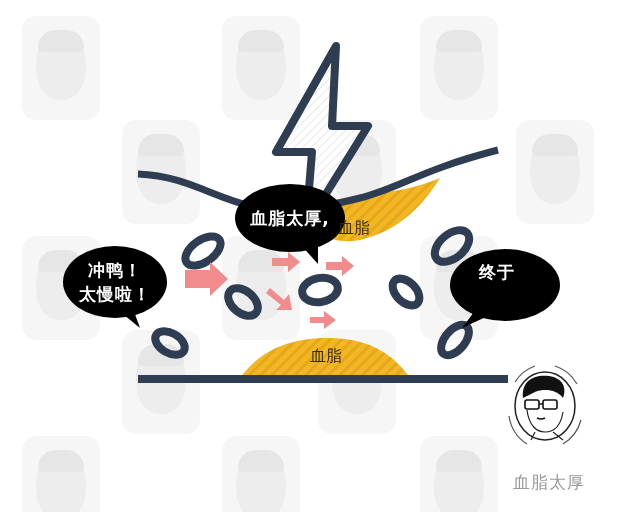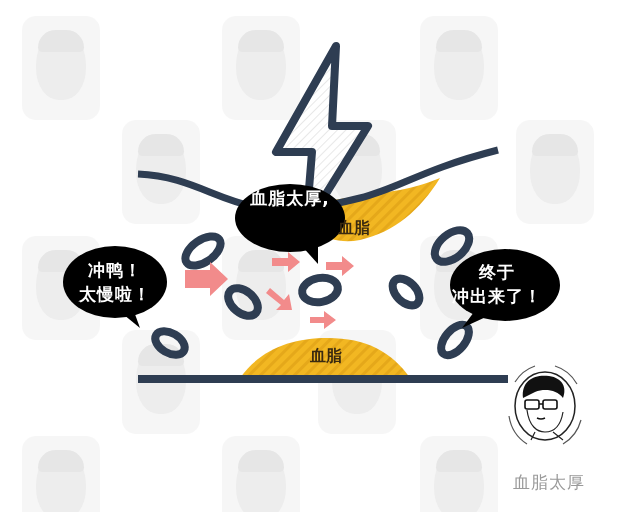--- a/index.html
+++ b/index.html
@@ -21,21 +21,21 @@
     .watermark .hair {
       position: absolute; left: 16px; top: 14px; width: 46px; height: 22px;
       border-radius: 24px 24px 6px 6px; background: #e4e4e4;
     }
     svg.art { position: absolute; left: 0; top: 0; }
     .bubble-text {
       position: absolute; color: #ffffff; font-size: 17px; line-height: 24px;
       text-align: center; font-weight: bold; letter-spacing: 1px;
     }
     .label-fat {
-      position: absolute; color: #3a2a10; font-size: 16px; font-weight: bold;
+      position: absolute; color: #3a2a10; font-size: 16px; font-weight: normal;
     }
     .caption {
       position: absolute; left: 168px; top: 461px; font-size: 16px; color: #222222;
       letter-spacing: 1px;
     }
     .brand {
       position: absolute; left: 513px; top: 471px; font-size: 17px; color: #9a9a9a;
       letter-spacing: 1px;
     }
     .avatar {
@@ -157,26 +157,25 @@
     <g>
       <ellipse cx="505" cy="285" rx="55" ry="36" fill="#000"></ellipse>
       <path d="M474 312 L462 328 L488 316 Z" fill="#000"></path>
     </g>
   </svg>
 
   <div class="bubble-text" style="left:70px;top:258px;width:90px;">
     <div>冲鸭！</div>
     <div>太慢啦！</div>
   </div>
-  <div class="bubble-text" style="left:238px;top:186px;width:104px;">
+  <div class="bubble-text" style="left:238px;top:206px;width:104px;">
     <div>血脂太厚,</div>
   </div>
   <div class="bubble-text" style="left:452px;top:260px;width:90px;">
     <div>终于</div>
-    <div>冲出来了！</div>
   </div>
 
   <div class="label-fat" style="left:338px;top:218px;">血脂</div>
   <div class="label-fat" style="left:310px;top:346px;">血脂</div>
 
   <svg class="avatar" viewBox="0 0 80 86">
     <path d="M10 20 A38 40 0 0 1 30 4" fill="none" stroke="#555" stroke-width="1.2"></path>
     <path d="M50 4 A38 40 0 0 1 72 22" fill="none" stroke="#555" stroke-width="1.2"></path>
     <path d="M4 54 A38 40 0 0 0 22 82" fill="none" stroke="#555" stroke-width="1.2"></path>
     <path d="M58 82 A38 40 0 0 0 76 58" fill="none" stroke="#555" stroke-width="1.2"></path>

